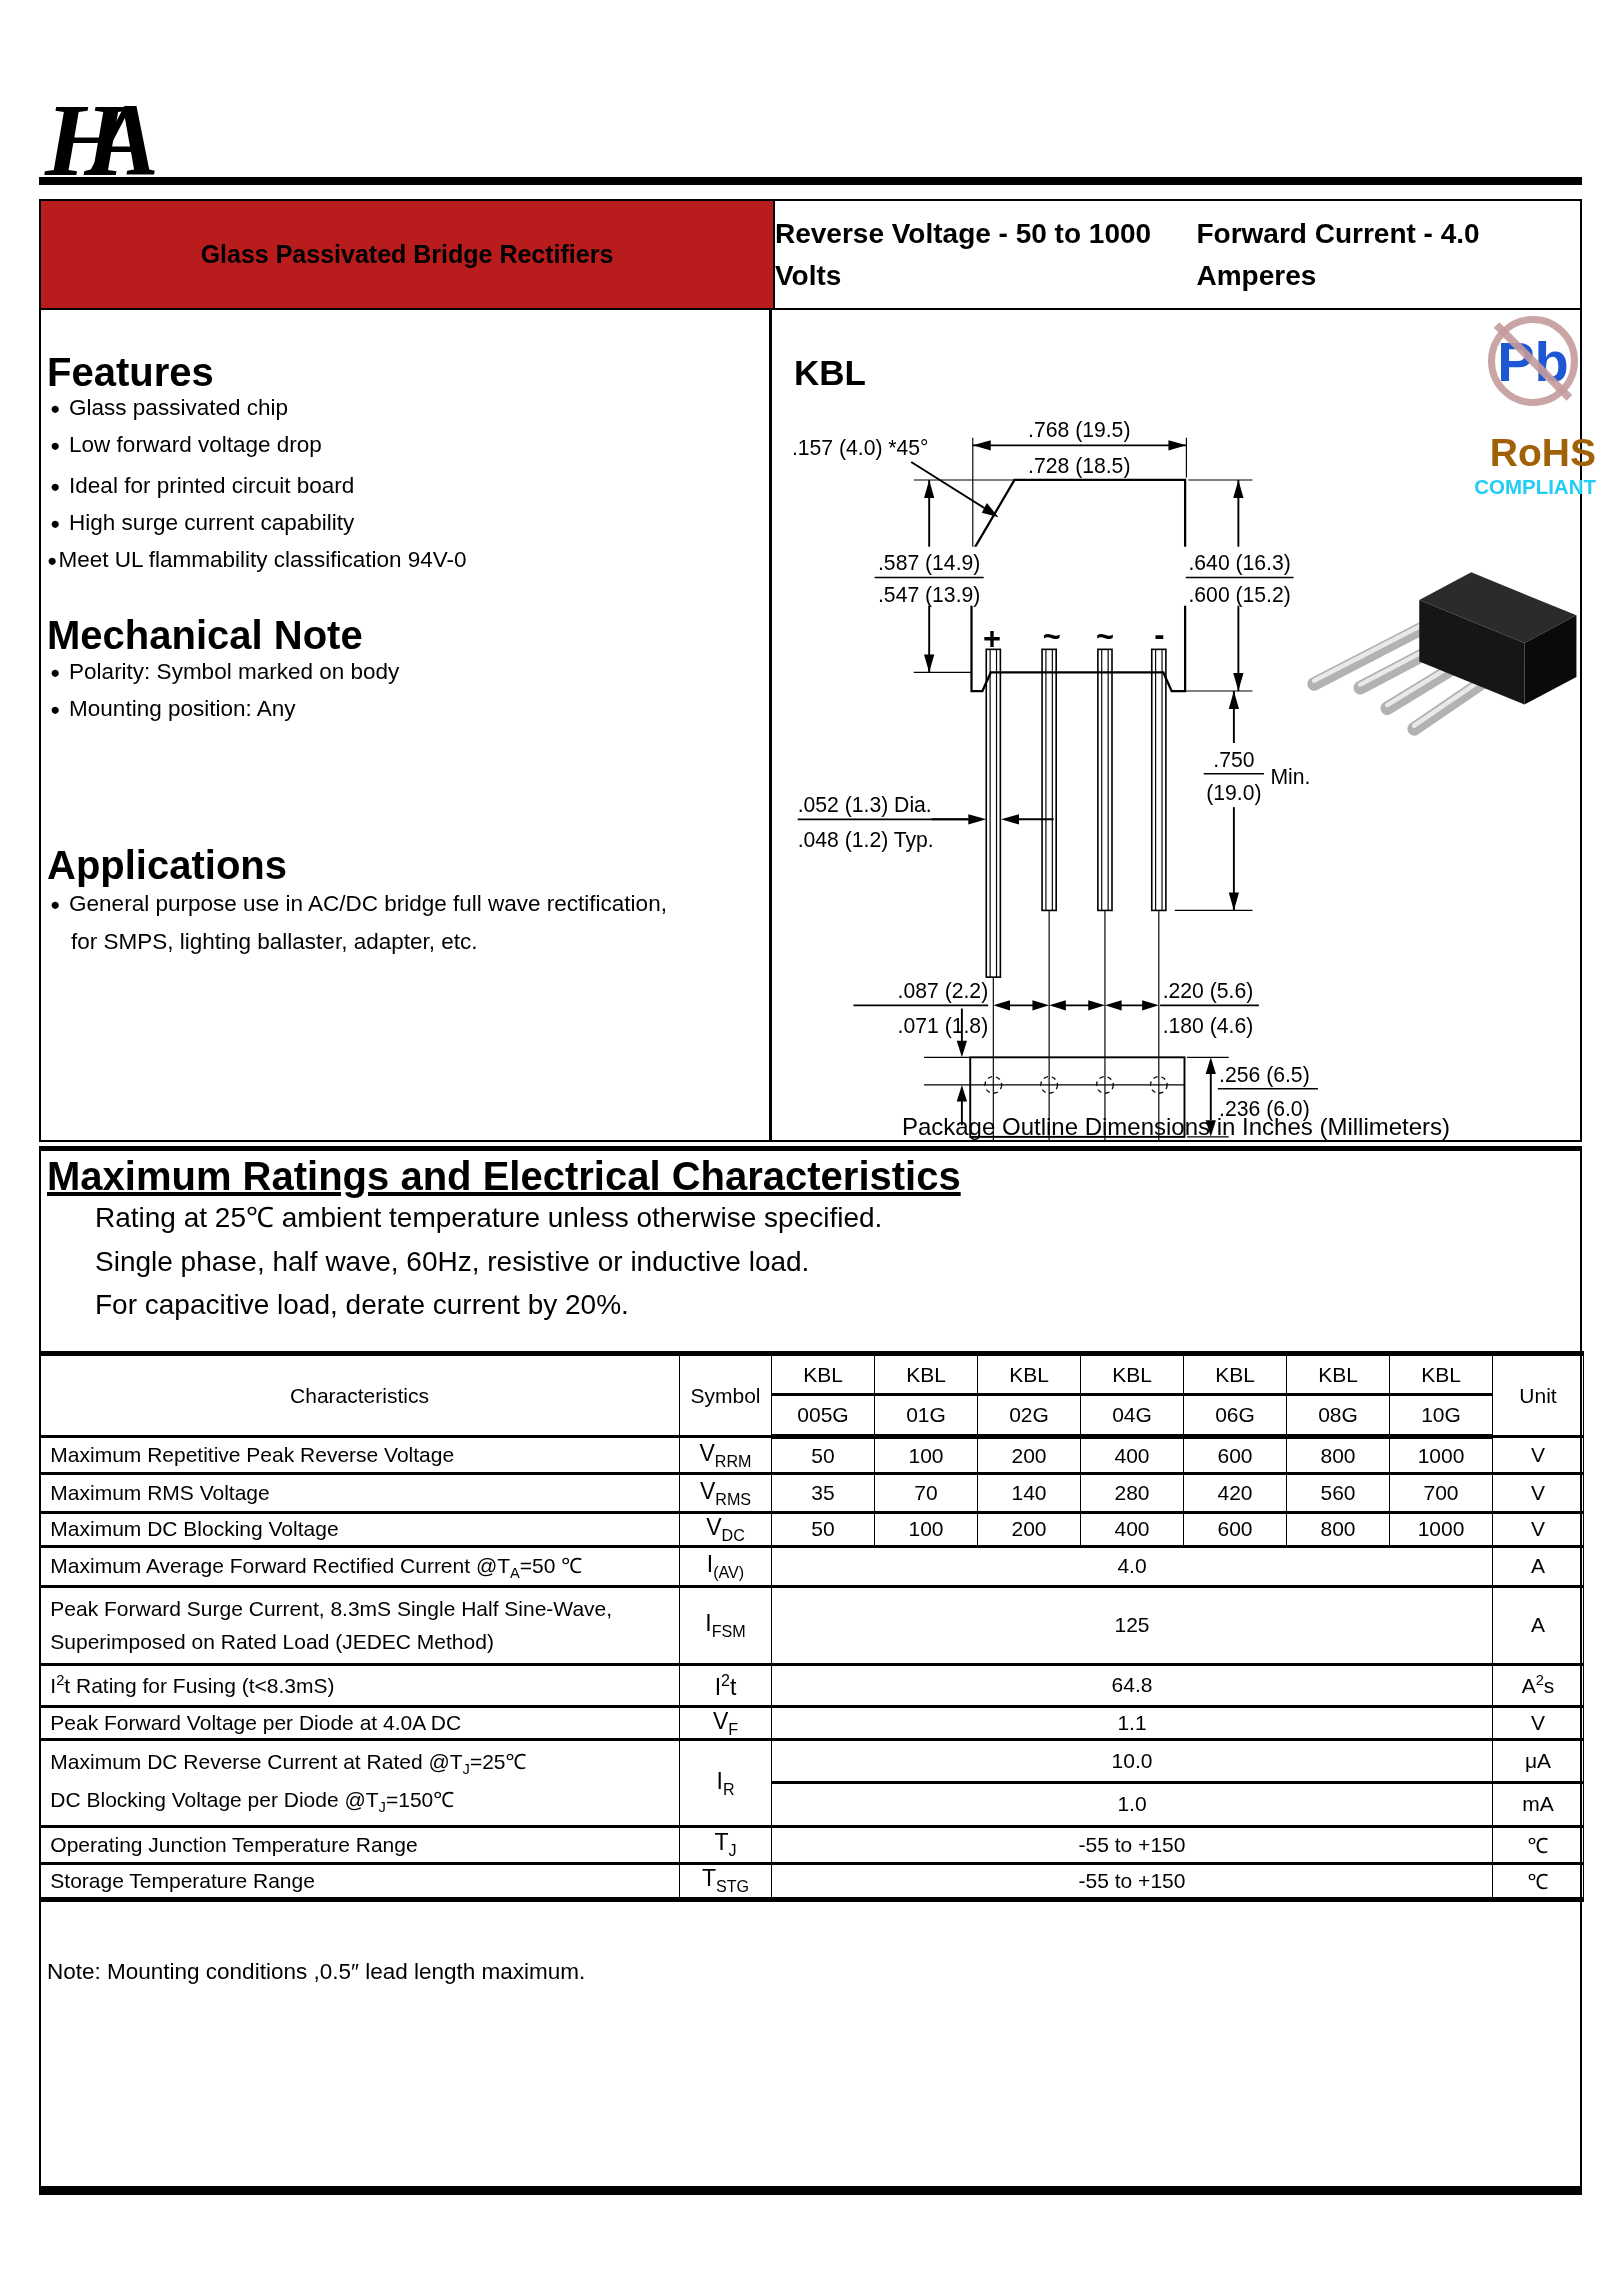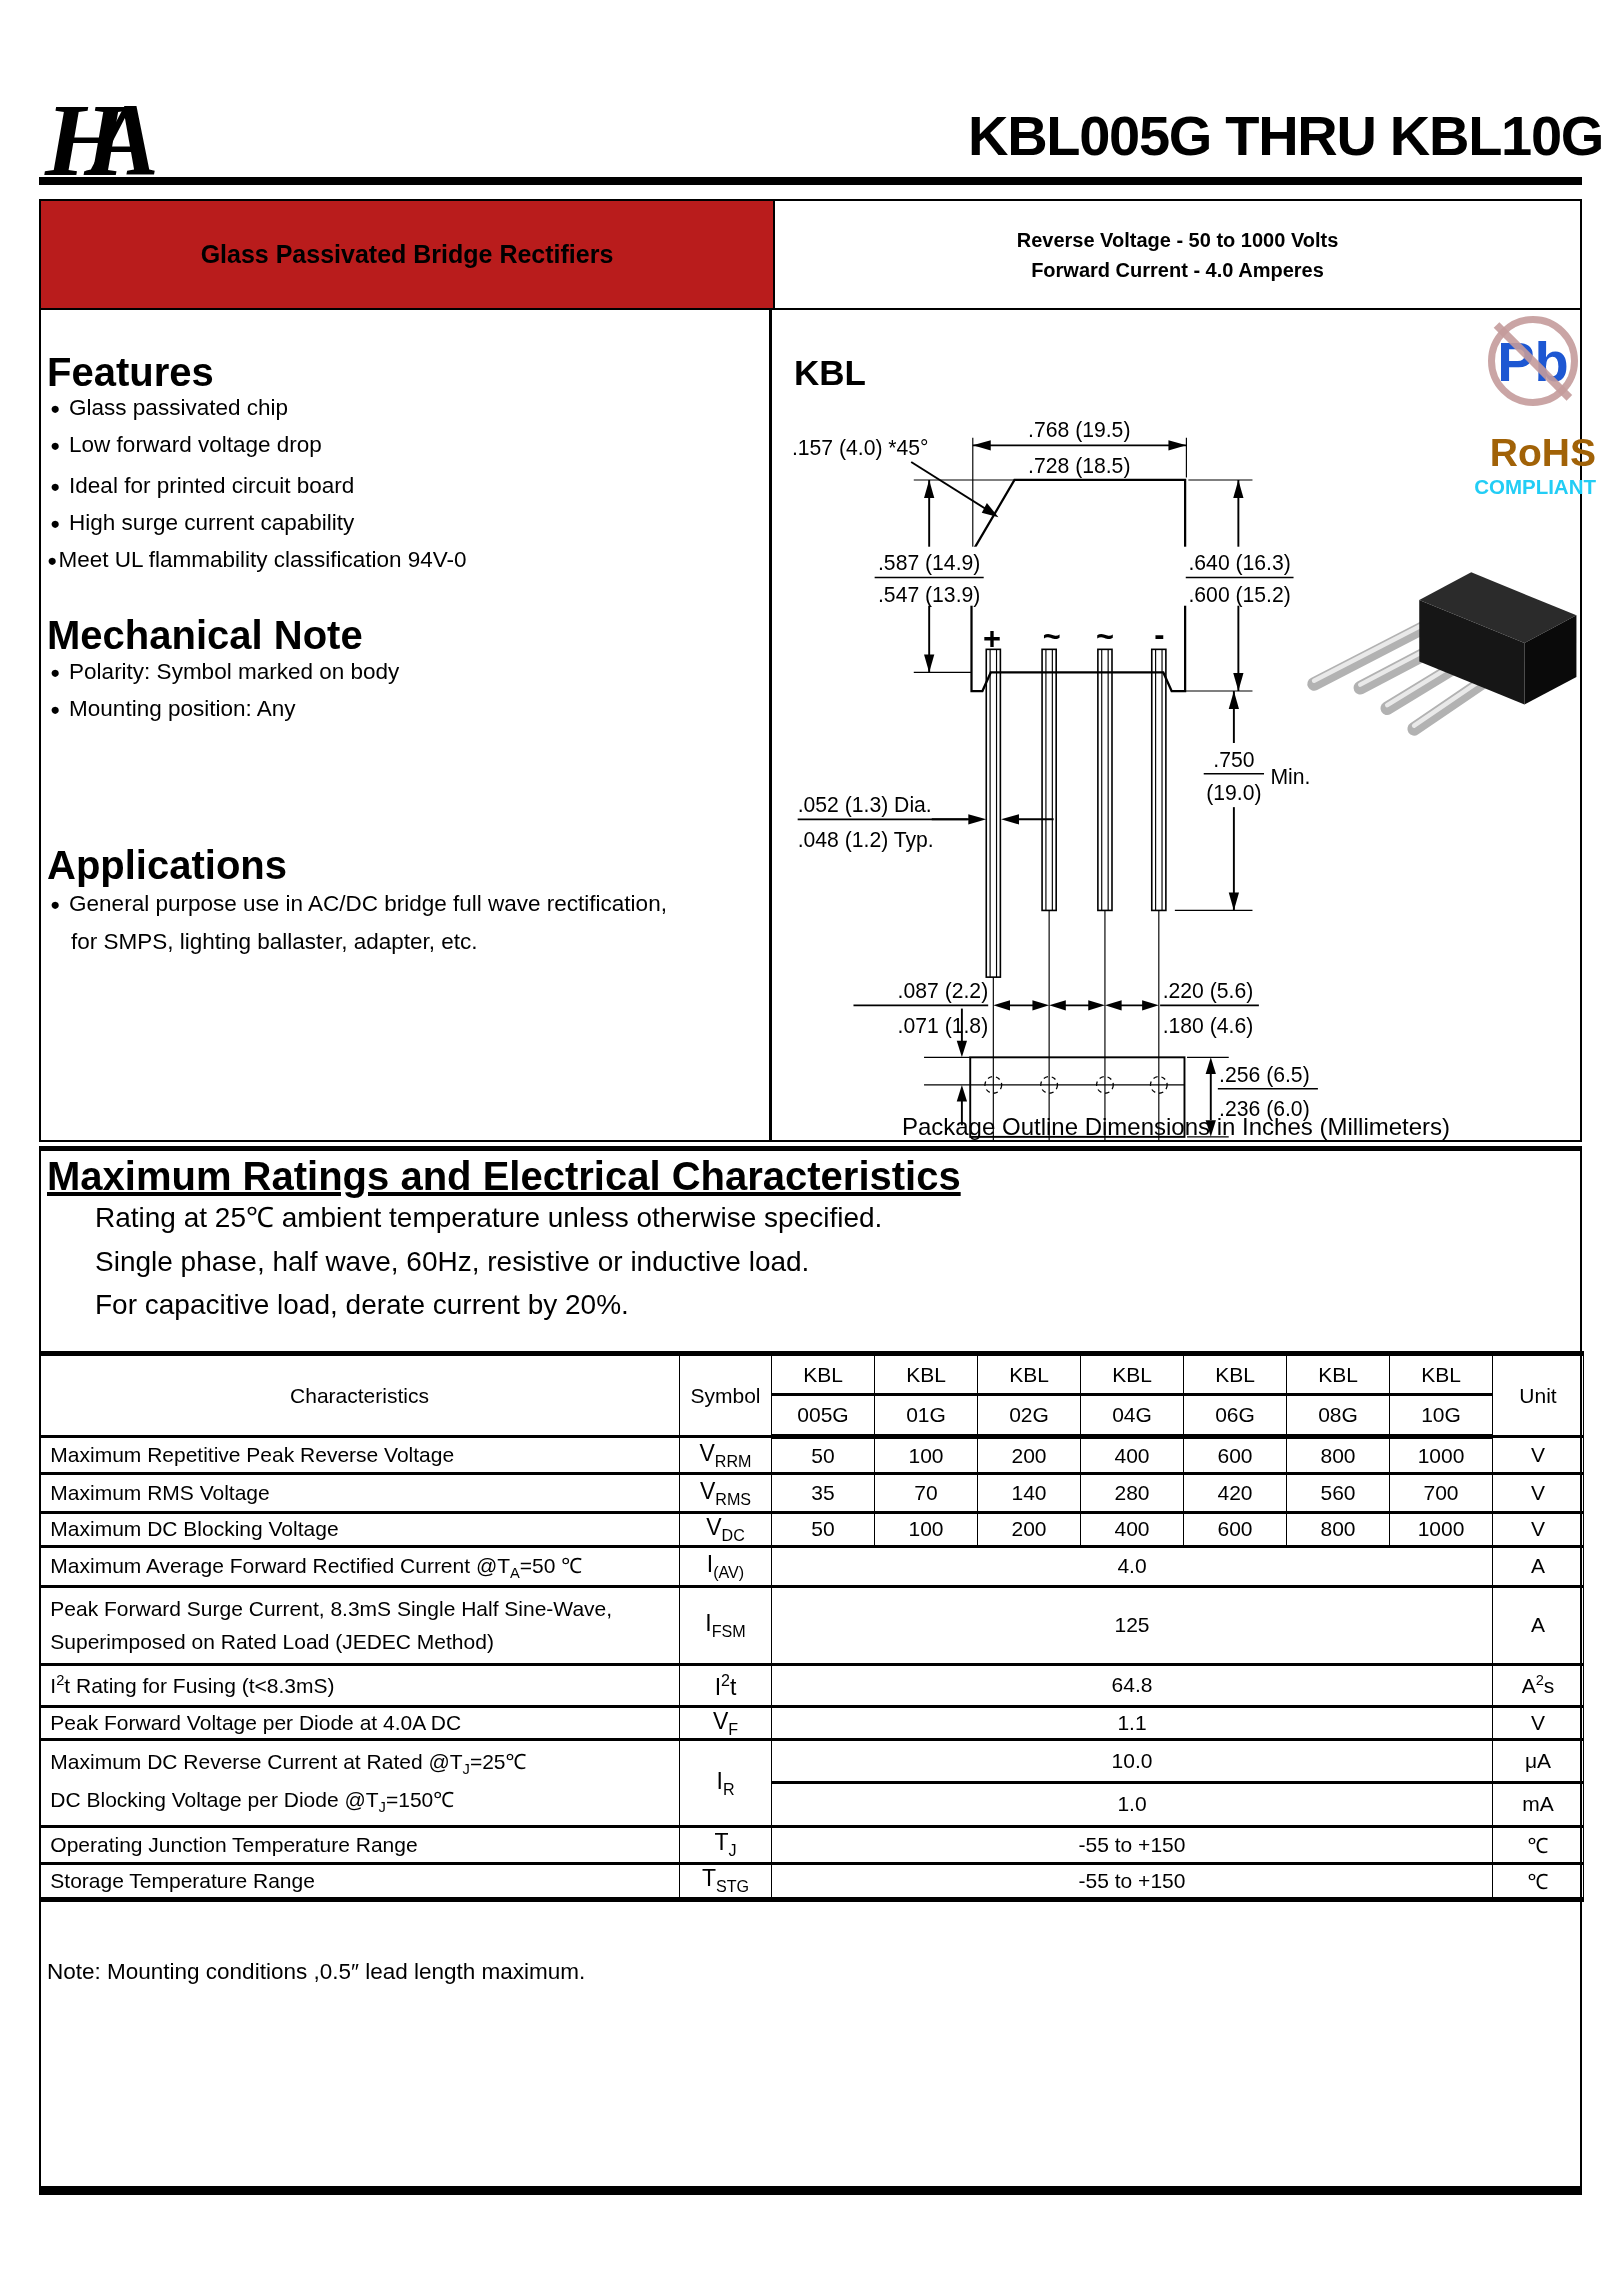--- a/index.html
+++ b/index.html
@@ -12,22 +12,22 @@
         font-weight:bold;font-size:103px;line-height:1;}
   .logo .l2{margin-left:-35px;}
   .doc-title{top:108px;right:41px;font-size:56px;font-weight:bold;letter-spacing:-1.3px;line-height:1;}
   .top-rule{left:39px;top:177px;width:1543px;height:8.3px;background:#000;}
 
   
   .banner{left:39px;top:199px;width:1543px;height:111px;border:2.6px solid #000;
           box-sizing:border-box;display:flex;}
   .banner-left{width:732px;background:#b91c1c;border-right:2.6px solid #000;display:flex;
                align-items:center;justify-content:center;font-size:25px;font-weight:bold;}
-  .banner-right{flex:1;display:flex;flex-direction:column;align-items:center;justify-content:center;
-                font-size:20px;font-weight:bold;line-height:1.5;}
+  .banner-right{flex:1;display:flex;align-items:center;justify-content:center;
+                font-size:28px;font-weight:bold;line-height:1.5;}
 
   
   .main-box{left:39px;top:310px;width:1543px;height:832px;border:2.6px solid #000;border-top:none;
             box-sizing:border-box;}
   .col-div{left:769px;top:310px;width:2.6px;height:832px;background:#000;}
 
   .h1{font-size:40px;font-weight:bold;line-height:1;}
   .li{font-size:22.5px;line-height:1;white-space:nowrap;}
   .li .bullet::before{content:"●";font-size:16.7px;vertical-align:1.3px;margin-right:9px;}
   .li.tight .bullet::before{margin-right:1.3px;}
@@ -81,21 +81,20 @@
   .wbg{fill:#fff;stroke:none;}
 </style>
 </head>
 <body>
 
 <div class="page">
 
   <div class="abs logo">
     <span class="l1">H</span><span class="l2">A</span>
   </div>
-  <div class="abs doc-title">KBL005G THRU KBL10G</div>
   <div class="abs top-rule"></div>
 
   <div class="abs banner">
     <div class="banner-left">Glass Passivated Bridge Rectifiers</div>
     <div class="banner-right">
       <div>Reverse Voltage  -  50 to 1000 Volts</div>
       <div>Forward Current -  4.0 Amperes</div>
     </div>
   </div>
 

